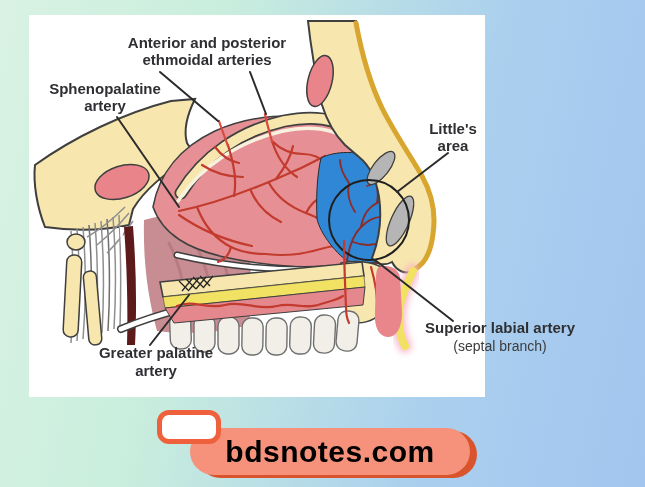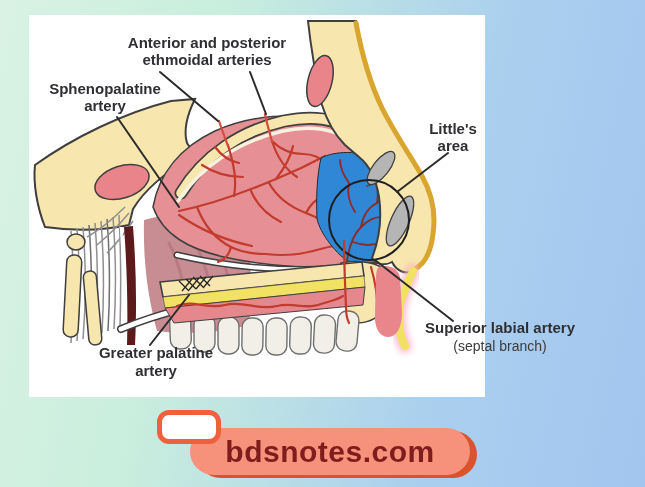--- a/index.html
+++ b/index.html
@@ -14,21 +14,21 @@
   .lbl-sub{font-weight:normal;font-size:14px;fill:#3c3c3c;}
   .wm-tab{
     position:absolute;left:157px;top:410px;width:54px;height:24px;
     background:#ffffff;border:5px solid #ef603c;border-radius:12px;z-index:3;
   }
   .wm-pill{
     position:absolute;left:190px;top:428px;width:280px;height:47px;
     background:#f6917b;border-radius:24px;box-shadow:7px 3px 0 #d9542c;z-index:2;
     display:flex;align-items:center;justify-content:center;
   }
-  .wm-pill span{color:#7f1d1d;font-weight:bold;font-size:30px;letter-spacing:.5px;}
+  .wm-pill span{color:#000000;font-weight:bold;font-size:30px;letter-spacing:.5px;}
 </style>
 </head>
 <body>
 
 <div class="stage">
 
   <div class="panel">
     <svg width="575" height="382" viewBox="0 0 575 382">
       <defs>
         <filter id="glow" x="-40%" y="-40%" width="180%" height="180%">

